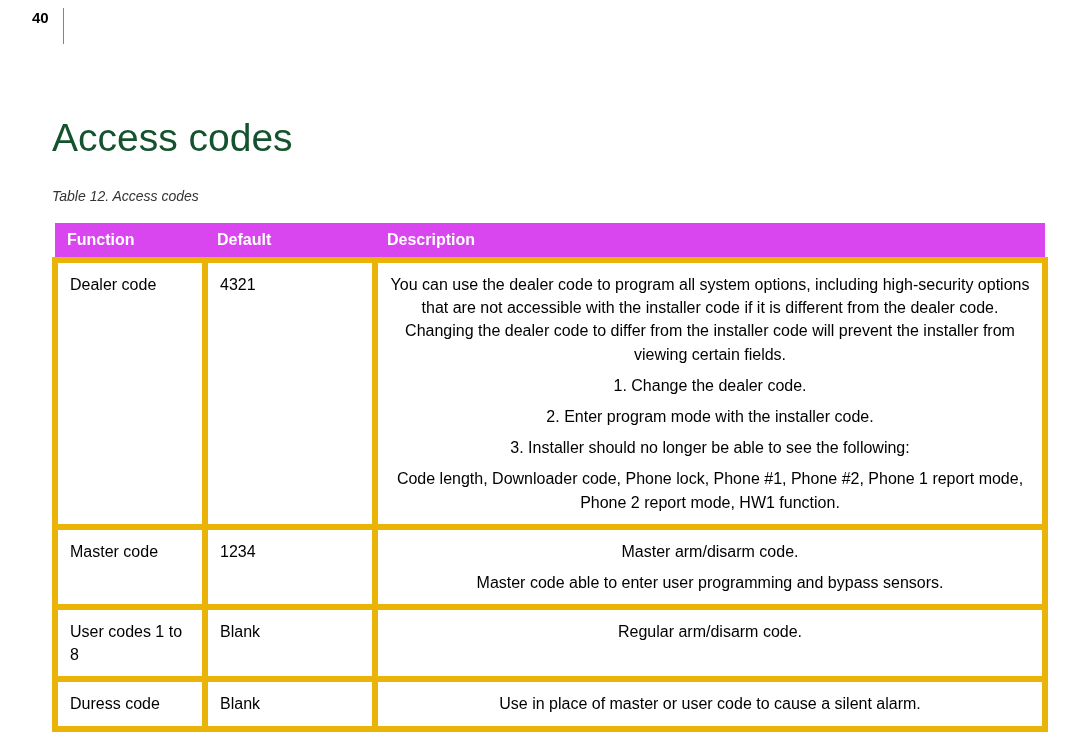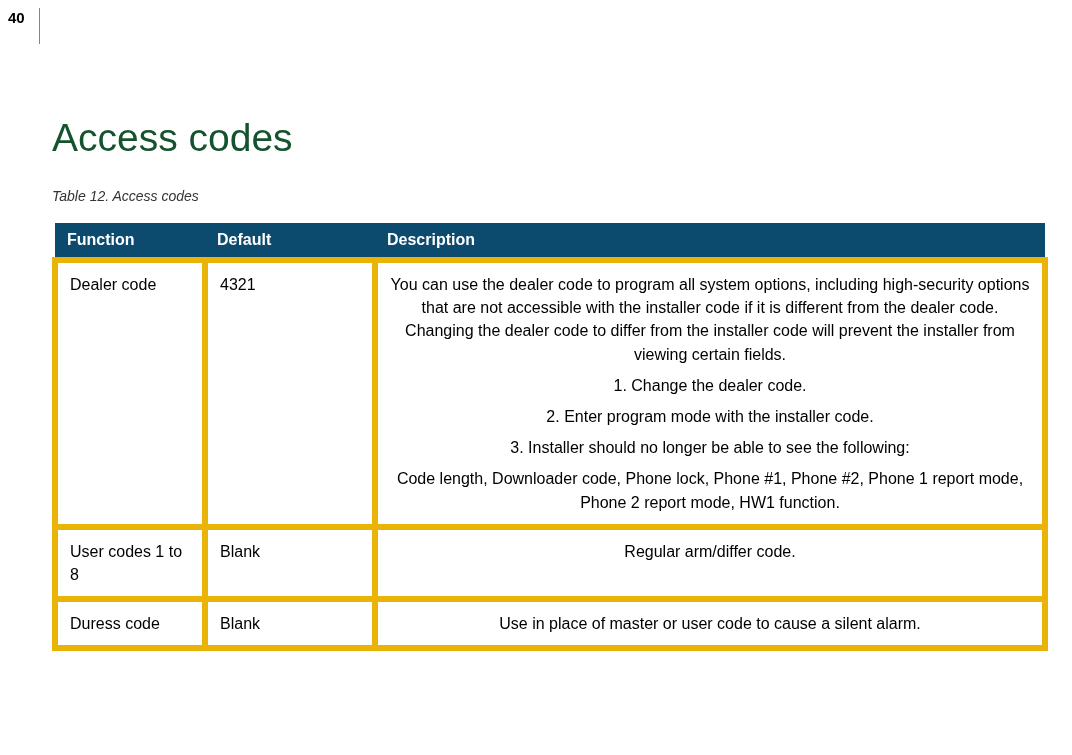--- a/index.html
+++ b/index.html
@@ -11,20 +11,21 @@
       font-family: 'Segoe UI', Tahoma, Geneva, Verdana, sans-serif;
       background: #ffffff;
       width: 1072px;
       height: 755px;
       position: relative;
     }
     .header {
       display: flex;
       align-items: center;
       padding: 8px 0 0 0;
+      margin-left: 24px;
     }
     .page-number {
       font-weight: bold;
       font-size: 15px;
       color: #000;
       padding: 0 14px 0 8px;
       border-right: 1px solid #5a8bc5;
       line-height: 1.3;
       height: 36px;
       display: flex;
@@ -50,21 +51,21 @@
       font-size: 14px;
       color: #333;
       margin-bottom: 19px;
     }
     table {
       width: 100%;
       border-collapse: collapse;
       font-size: 16px;
     }
     thead tr {
-      background: #0c4a6e;
+      background: #d946ef;
     }
     thead th {
       color: #fff;
       text-align: left;
       font-weight: 600;
       padding: 8px 12px;
       font-size: 16px;
     }
     thead tr {
       border-bottom: 3px solid #000;
@@ -115,24 +116,32 @@
         <td>4321</td>
         <td>
           <div class="desc-block">You can use the dealer code to program all system options, including high-security options that are not accessible with the installer code if it is different from the dealer code.  Changing the dealer code to differ from the installer code will prevent the installer from viewing certain fields.</div>
           <div class="desc-block">1. Change the dealer code.</div>
           <div class="desc-block">2. Enter program mode with the installer code.</div>
           <div class="desc-block">3. Installer should no longer be able to see the following:</div>
           <div class="desc-block">Code length, Downloader code, Phone lock, Phone #1, Phone #2, Phone 1 report mode, Phone 2 report mode, HW1 function.</div>
         </td>
       </tr>
       <tr>
+        <td>Master code</td>
+        <td>1234</td>
+        <td>
+          <div class="desc-block">Master arm/disarm code.</div>
+          <div class="desc-block">Master code able to enter user programming and bypass sensors.</div>
+        </td>
+      </tr>
+      <tr>
         <td>User codes 1 to 8</td>
         <td>Blank</td>
         <td>
-          <div class="desc-block">Regular arm/differ code.</div>
+          <div class="desc-block">Regular arm/disarm code.</div>
         </td>
       </tr>
       <tr>
         <td>Duress code</td>
         <td>Blank</td>
         <td>
           <div class="desc-block">Use in place of master or user code to cause a silent alarm.</div>
         </td>
       </tr>
 

